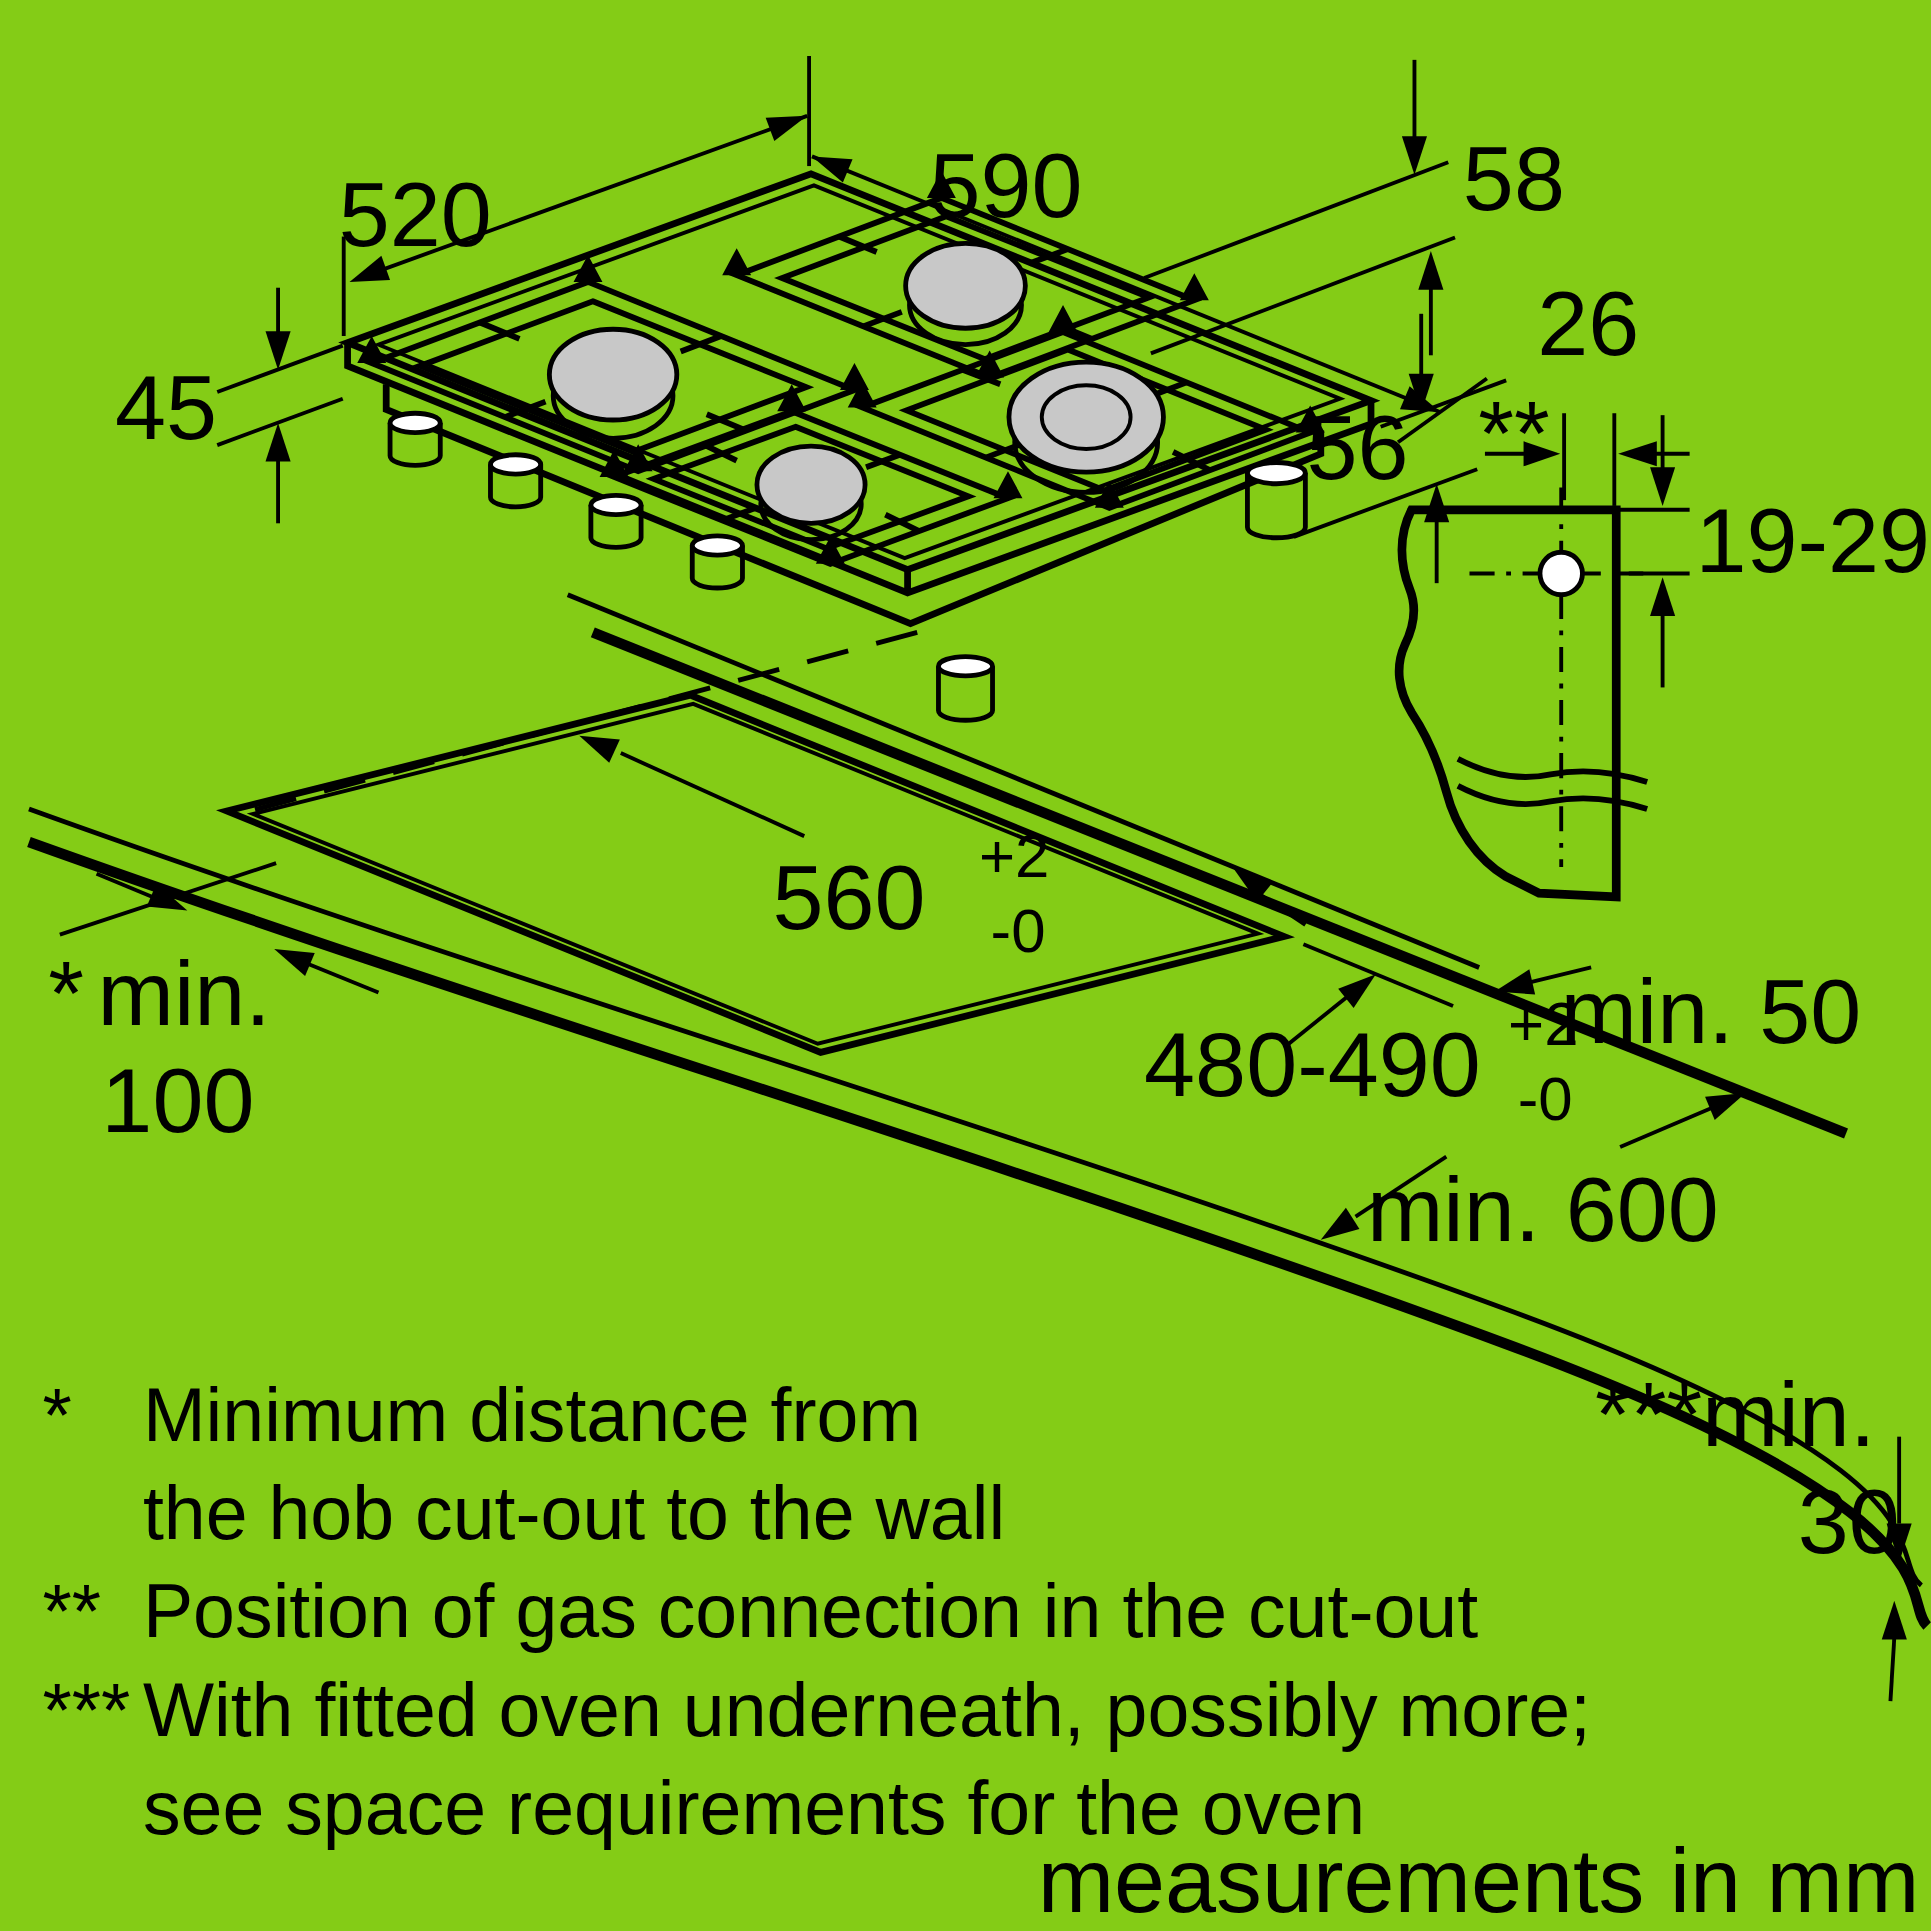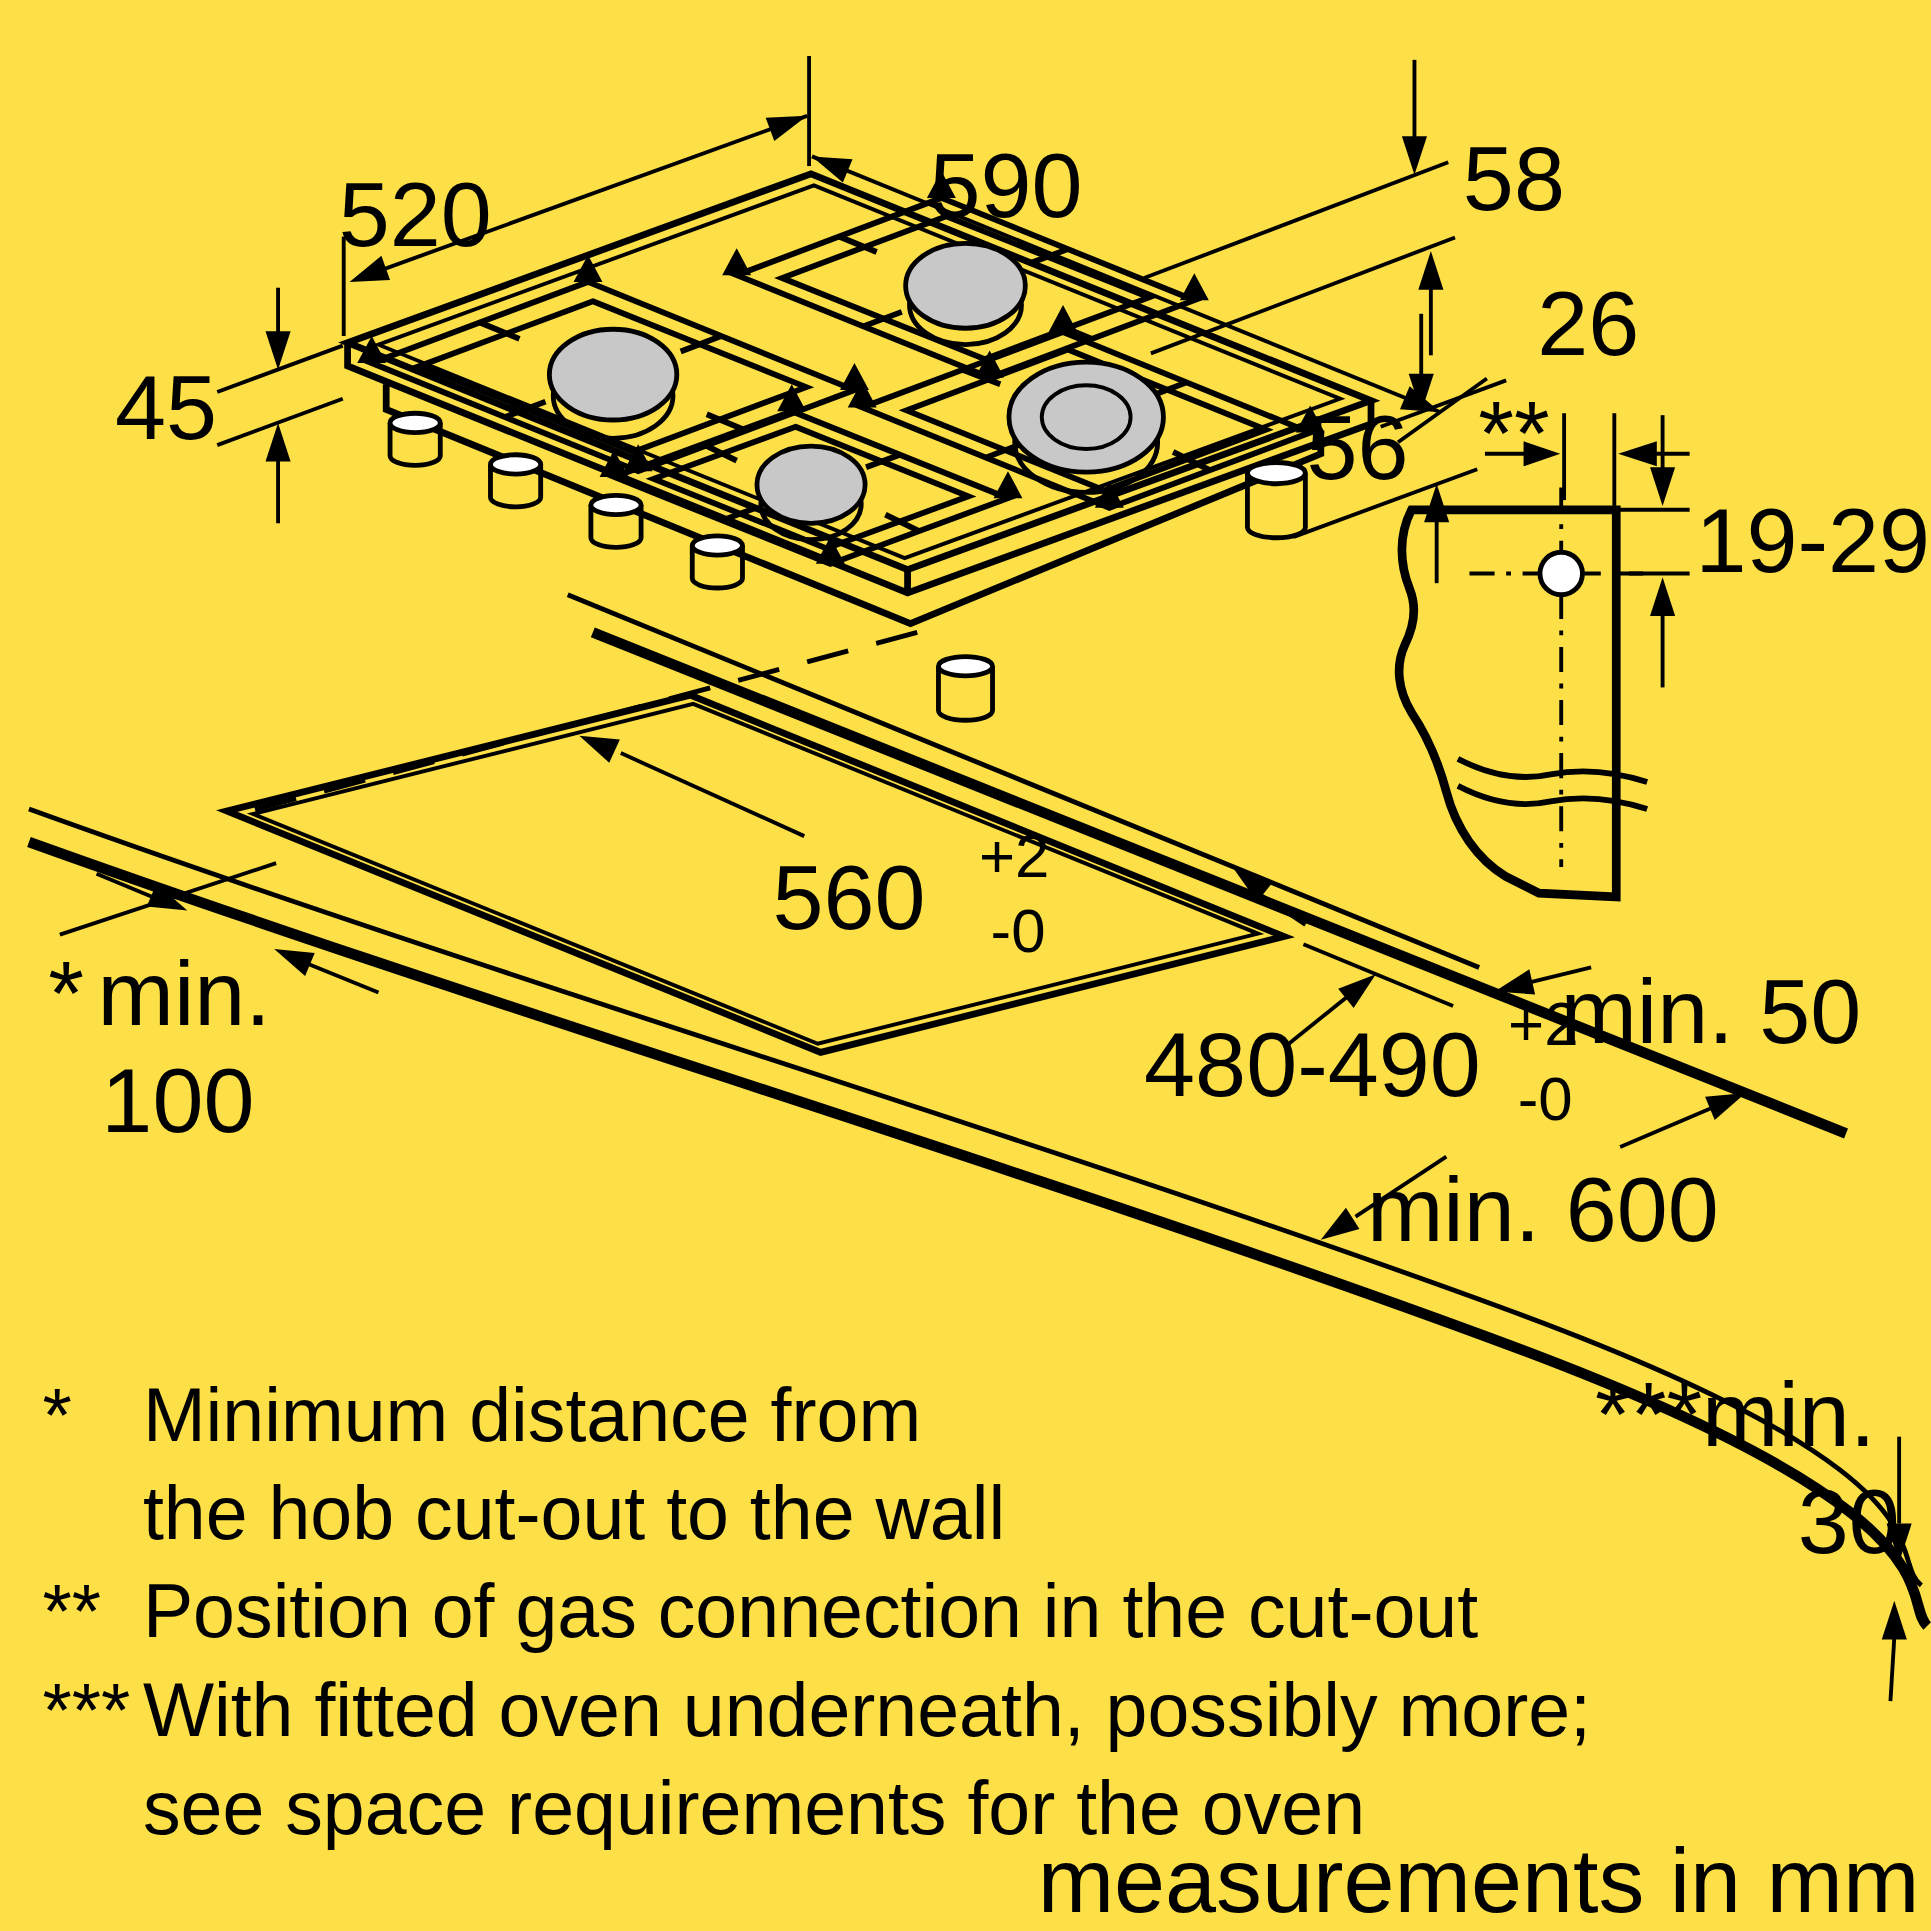--- a/index.html
+++ b/index.html
@@ -1,16 +1,16 @@
 <!DOCTYPE html>
 <html><head>
 <meta charset="utf-8">
 <style>
   html,body{margin:0;padding:0;background:#ffffff;}
-  .stage{position:relative;width:1931px;height:1931px;background:#fde047;overflow:hidden;}
+  .stage{position:relative;width:1931px;height:1931px;background:#84cc16;overflow:hidden;}
   svg{position:absolute;left:0;top:0;}
   svg text{font-family:"Liberation Sans","DejaVu Sans",sans-serif;fill:#000;}
   .dim{font-size:95px;}
   .tol{font-size:64px;}
   .note{font-size:78px;}
   .cap{font-size:95px;}
   .ln{stroke:#000;fill:none;}
   .mid{stroke-width:7;}
   .thin{stroke-width:4;}
   .arr{fill:#000;stroke:none;}

